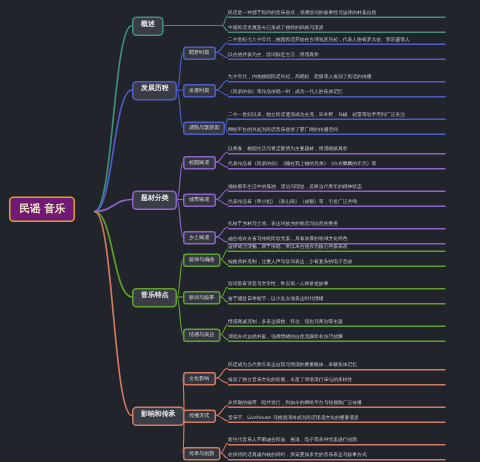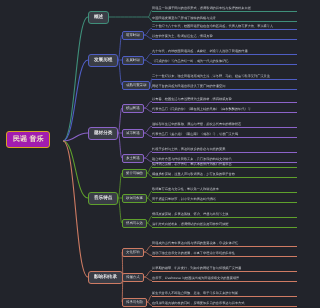--- a/index.html
+++ b/index.html
@@ -19,21 +19,21 @@
     display:flex;align-items:center;justify-content:center;
     color:#e8e8ea;
     background:#32353e;
     line-height:1;
   }
   .root{
     font-size:7px;font-weight:bold;
     border:1.2px solid #d7a321;
     border-radius:3px;
     padding:4px 6px;
-    background:#a21caf;
+    background:#701a75;
     color:#f0e4c8;
   }
   .branch{
     font-size:4.6px;font-weight:bold;
     border-width:1px;border-style:solid;
     border-radius:3px;
     padding:3px 5px;
     background:#3a3d46;
   }
   .sub{

